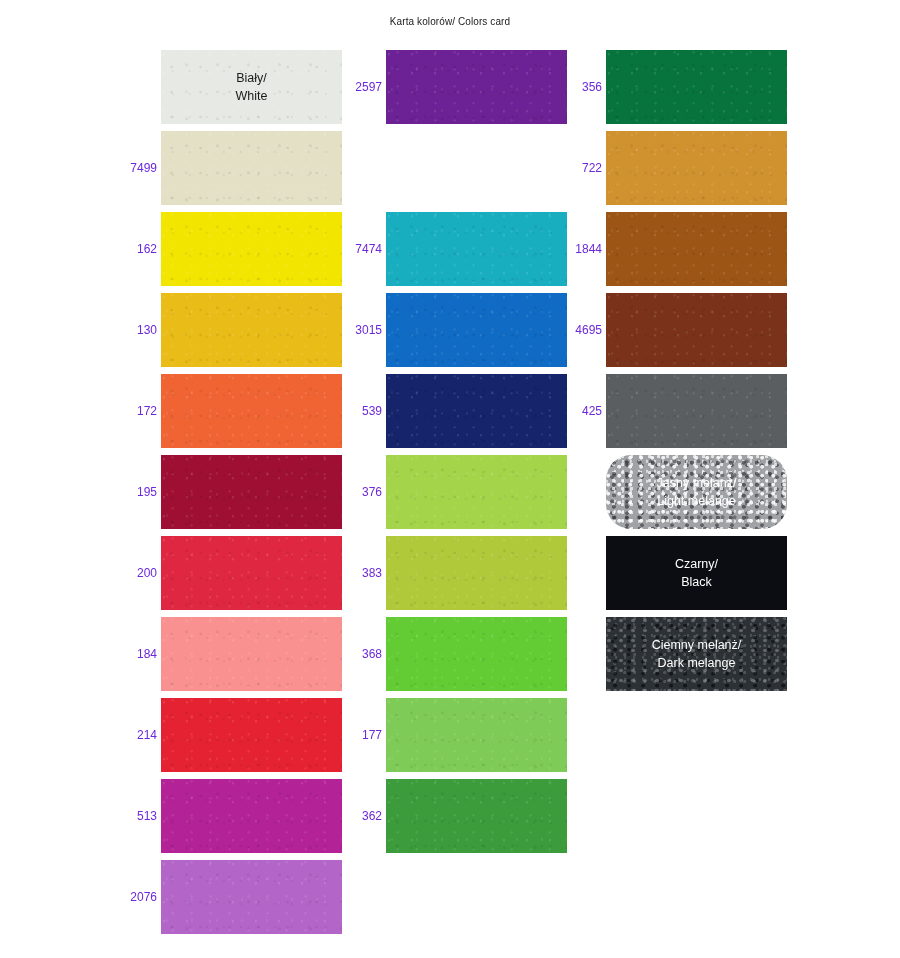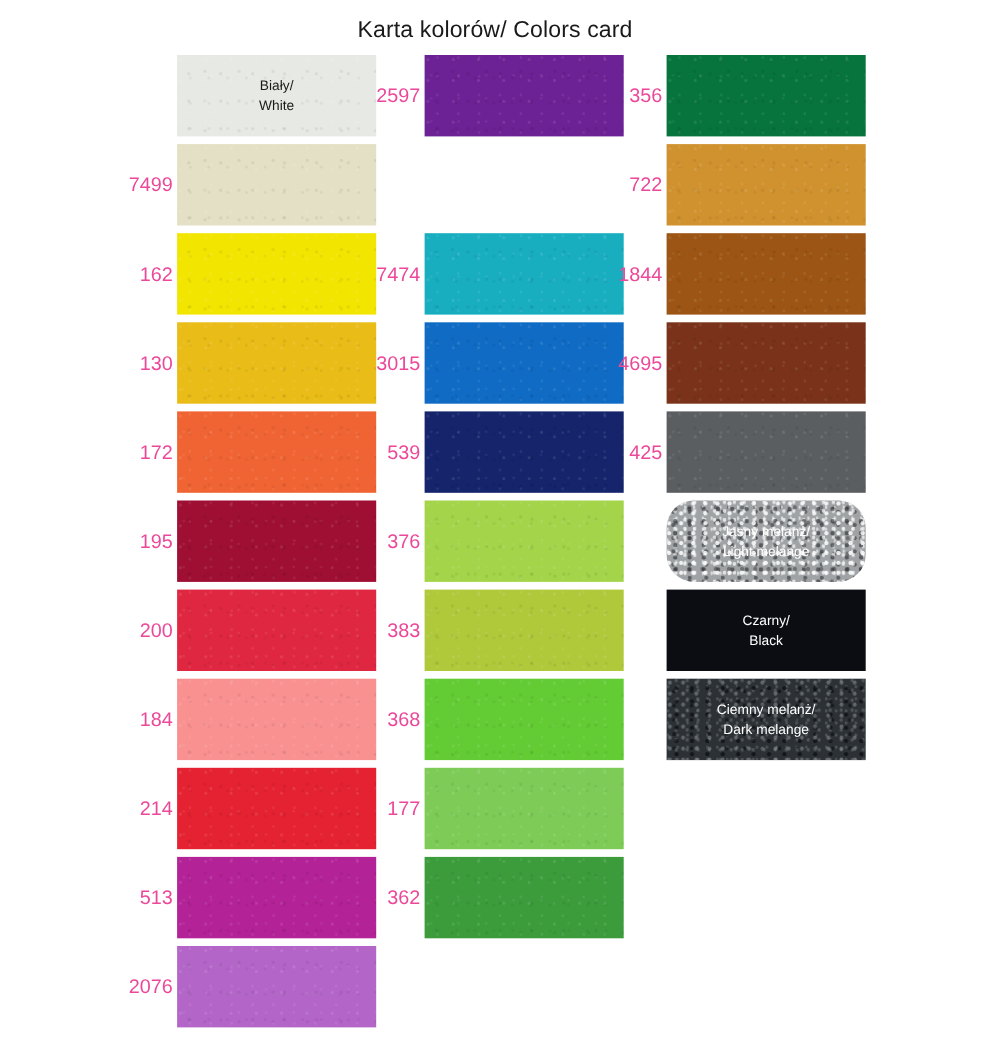--- a/index.html
+++ b/index.html
@@ -15,21 +15,21 @@
     position: relative;
     overflow: hidden;
   }
 
   #card-title {
     position: absolute;
     top: 16px;
     left: 0;
     width: 900px;
     text-align: center;
-    font-size: 21px;
+    font-size: 10px;
     color: #1a1a1a;
     letter-spacing: 0.1px;
     font-family: "Liberation Sans", sans-serif;
   }
 
   #columns {
     position: absolute;
     top: 50px;
     left: 0;
     width: 900px;
@@ -51,22 +51,22 @@
 
   .swatch-code {
     position: absolute;
     left: 0;
     top: 0;
     width: 42px;
     height: 74px;
     display: flex;
     align-items: center;
     justify-content: flex-end;
-    font-size: 18px;
-    color: #ec4899;
+    font-size: 12px;
+    color: #6d28d9;
     white-space: nowrap;
     font-family: "Liberation Sans", sans-serif;
   }
 
   .swatch-chip {
     position: absolute;
     left: 46px;
     top: 0;
     width: 181px;
     height: 74px;

